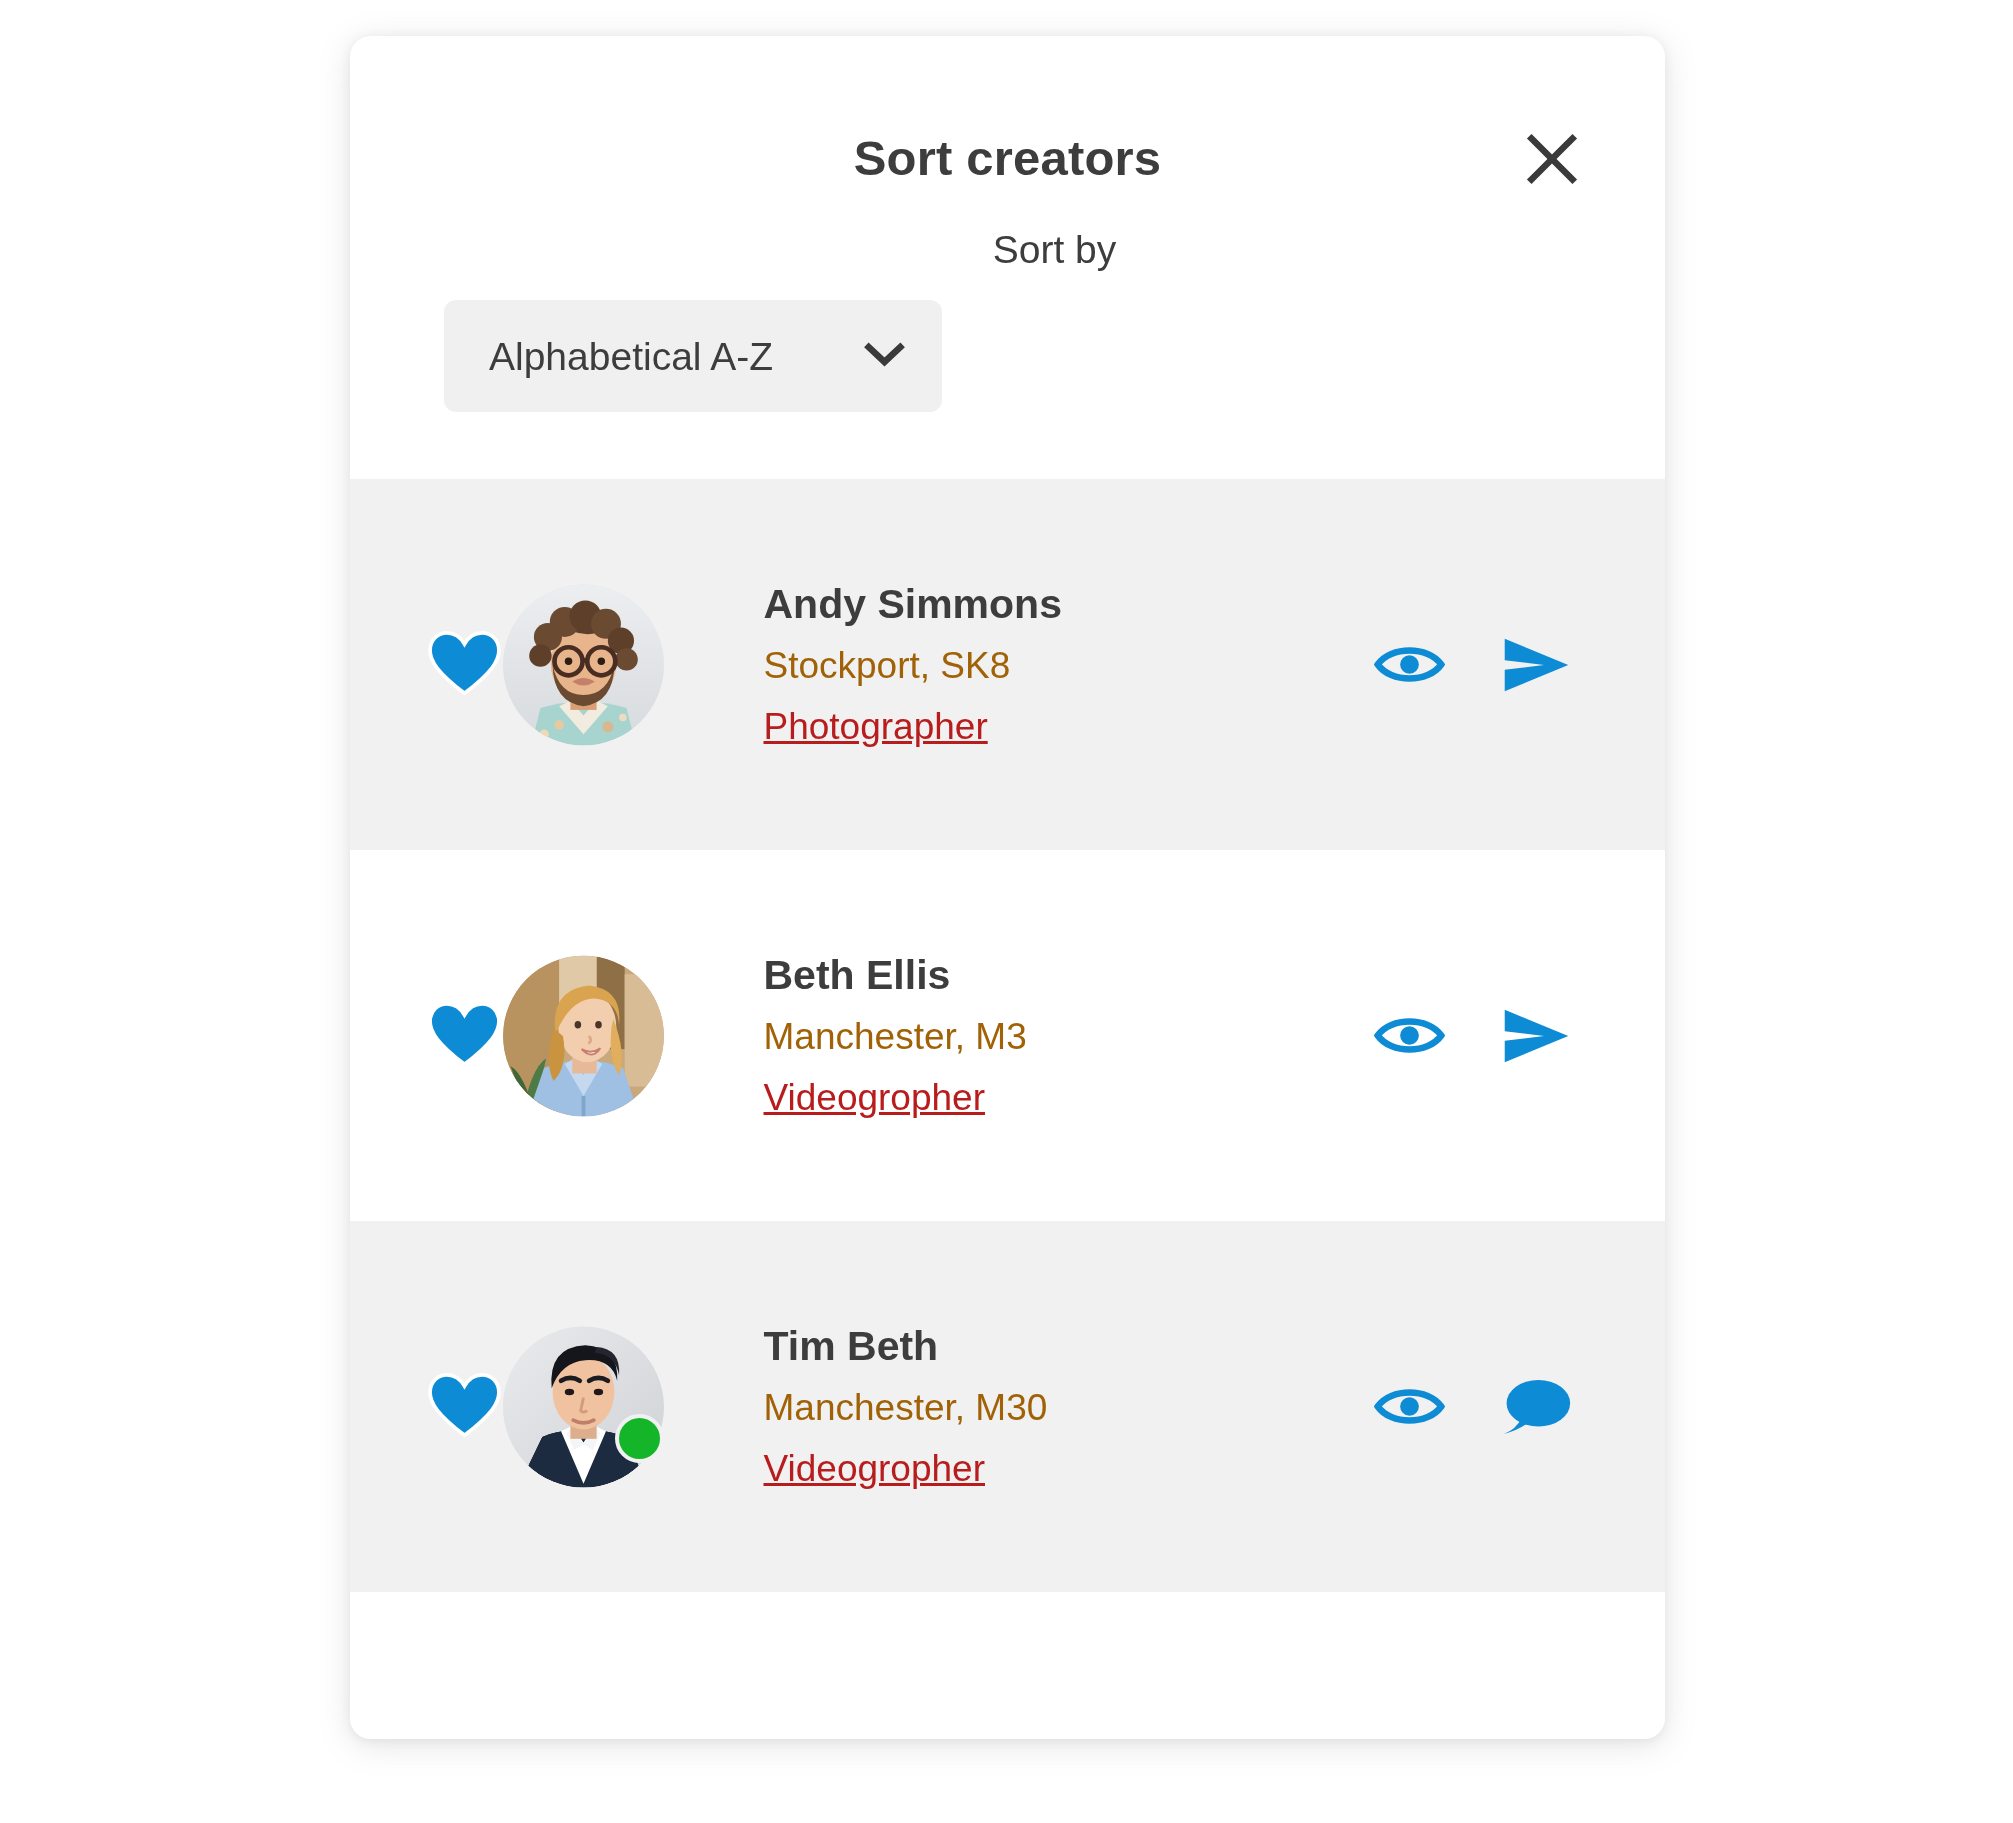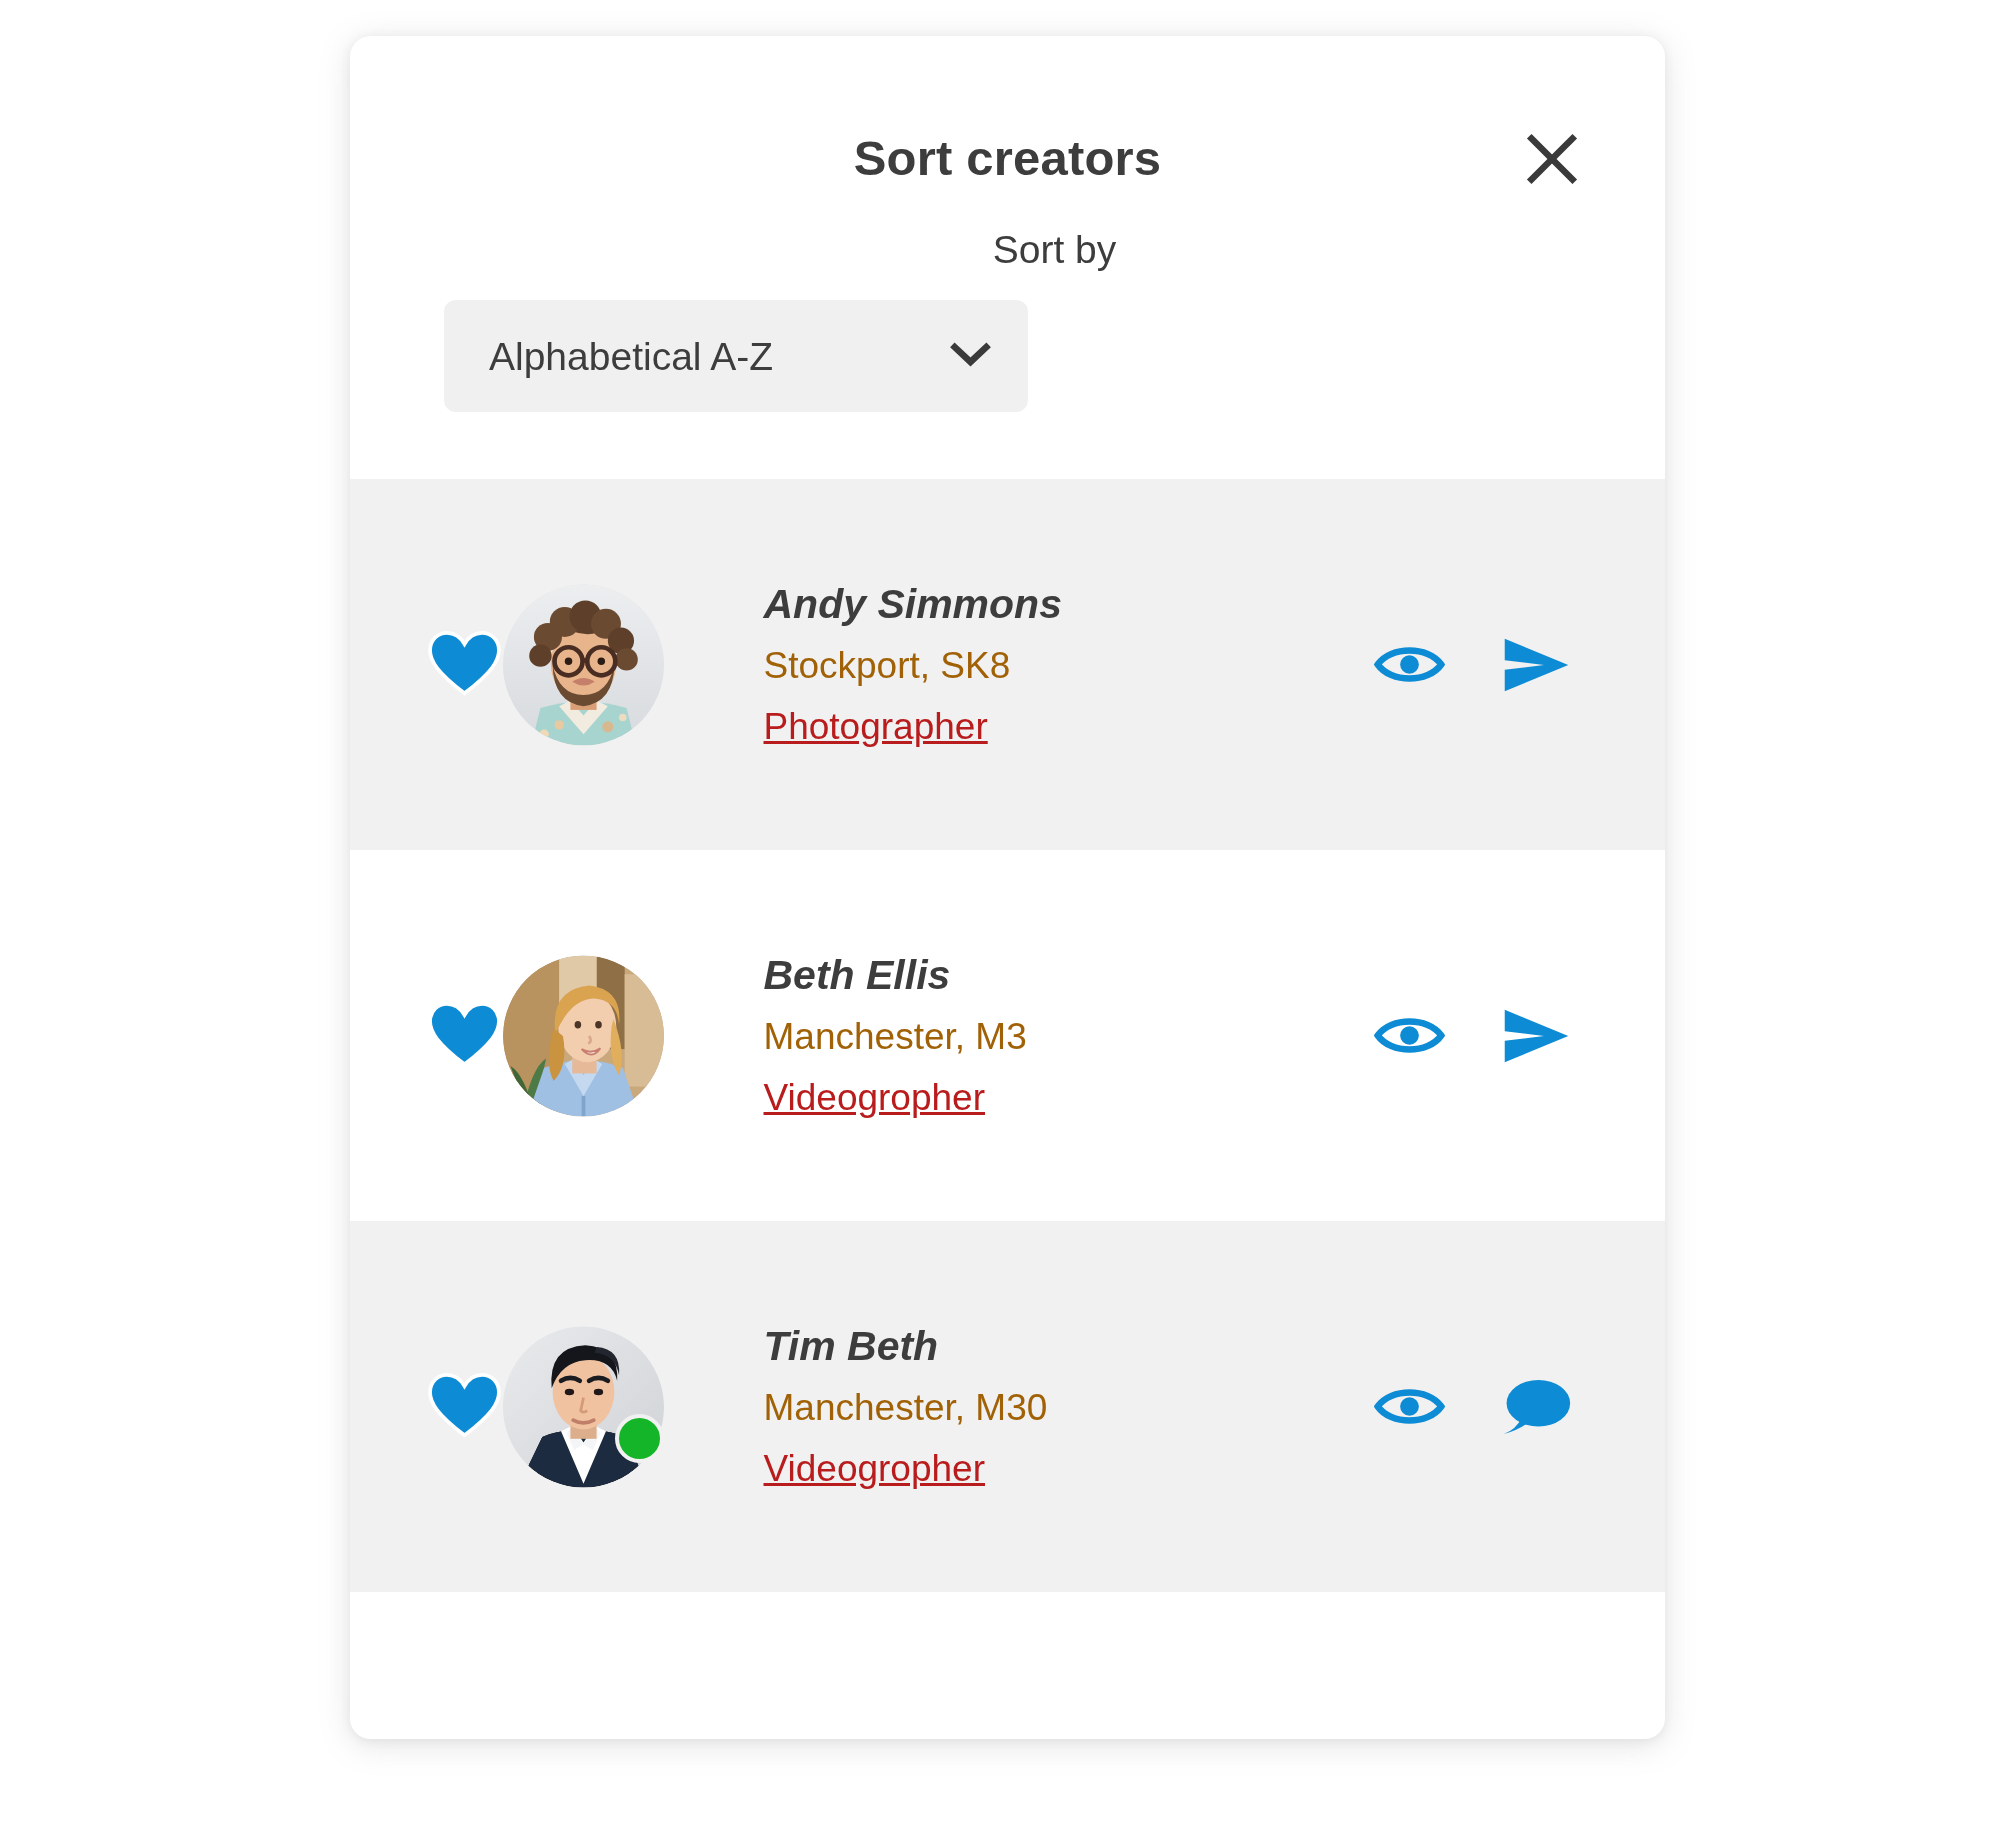--- a/index.html
+++ b/index.html
@@ -70,21 +70,21 @@
   .sort-label {
     margin-left: 94px;
     font-size: 39px;
     color: #3d3d3d;
     line-height: 1;
     text-align: center;
   }
   .select-wrap {
     position: relative;
     margin: 31px 0 0 94px;
-    width: 584px;
+    width: 498px;
     height: 112px;
     background: #f0f0f0;
     border-radius: 12px;
     cursor: pointer;
     display: flex;
     align-items: center;
   }
   .select-value {
     margin-left: 45px;
     font-size: 39px;
@@ -158,21 +158,20 @@
     margin-left: 7.5px;
     flex: 1 1 auto;
     min-width: 0;
   }
   .creator-name {
     font-size: 41px;
     font-weight: 700;
     color: #3d3d3d;
     line-height: 1;
     margin-bottom: 22.5px;
-    font-style: italic;
   }
   .creator-location {
     font-size: 37px;
     color: #a16207;
     line-height: 1;
     margin-bottom: 24px;
   }
   .creator-role {
     font-size: 37px;
     color: #b91c1c;

